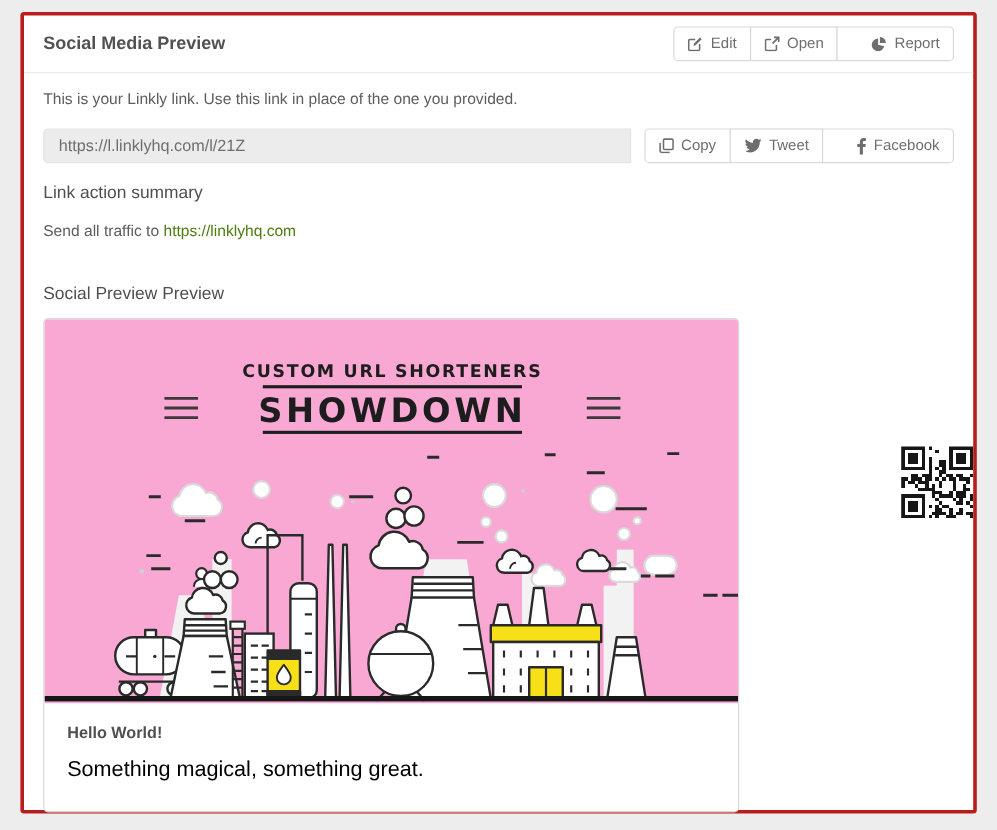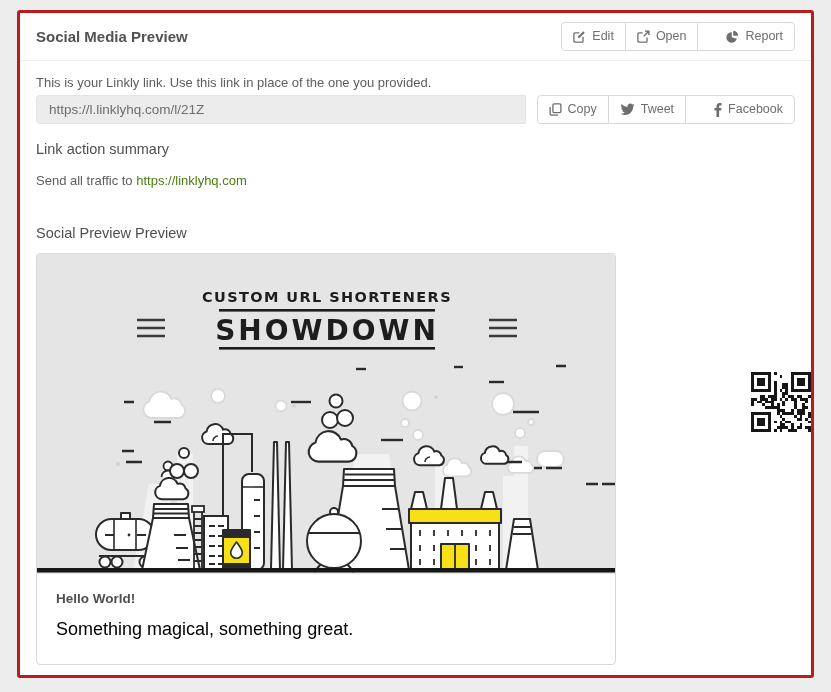--- a/index.html
+++ b/index.html
@@ -41,21 +41,21 @@
     padding: 7px 11px;
     cursor: pointer;
     white-space: nowrap;
   }
   .btn + .btn { margin-left: -1px; }
   .btn:first-child { border-radius: 4px 0 0 4px; }
   .btn:last-child { border-radius: 0 4px 4px 0; padding-left: 28px; }
   .icon { display: inline-flex; align-items: center; }
   .panel-body { padding: 14px 16px 0 16px; }
   .intro { font-size: 13px; color: #5d5d5d; }
-  .link-row { display: flex; margin-top: 5px; height: 29px; }
+  .link-row { display: flex; margin-top: 17px; height: 29px; }
   .link-input {
     flex: 1;
     background: #ececec;
     border: 1px solid #e4e4e4;
     border-radius: 4px 0 0 4px;
     padding: 0 12px;
     font-family: inherit;
     font-size: 13.5px;
     color: #6e6e6e;
     margin-right: 11px;
@@ -67,21 +67,21 @@
   .link { text-decoration: none; }
   .sh-2 { margin-top: 37px; }
   .preview-card {
     margin-top: 12px;
     width: 580px;
     border: 1px solid #d9d9d9;
     border-radius: 4px;
     overflow: hidden;
     background: #fff;
   }
-  .preview-image { width: 578px; height: 320px; background: #e5e5e5; }
+  .preview-image { width: 578px; height: 320px; background: #f9a8d4; }
   .preview-meta { padding: 17px 19px 24px 19px; }
   .preview-title { font-size: 13.5px; font-weight: bold; color: #4f4f4f; }
   .preview-desc { margin-top: 13px; font-size: 18px; color: #000000; }
   .qr { position: absolute; left: 731px; top: 359px; width: 60px; height: 60px; }
   .qr svg { width: 60px; height: 60px; display: block; }
 </style>
 </head>
 <body>
 
 <div class="panel">

